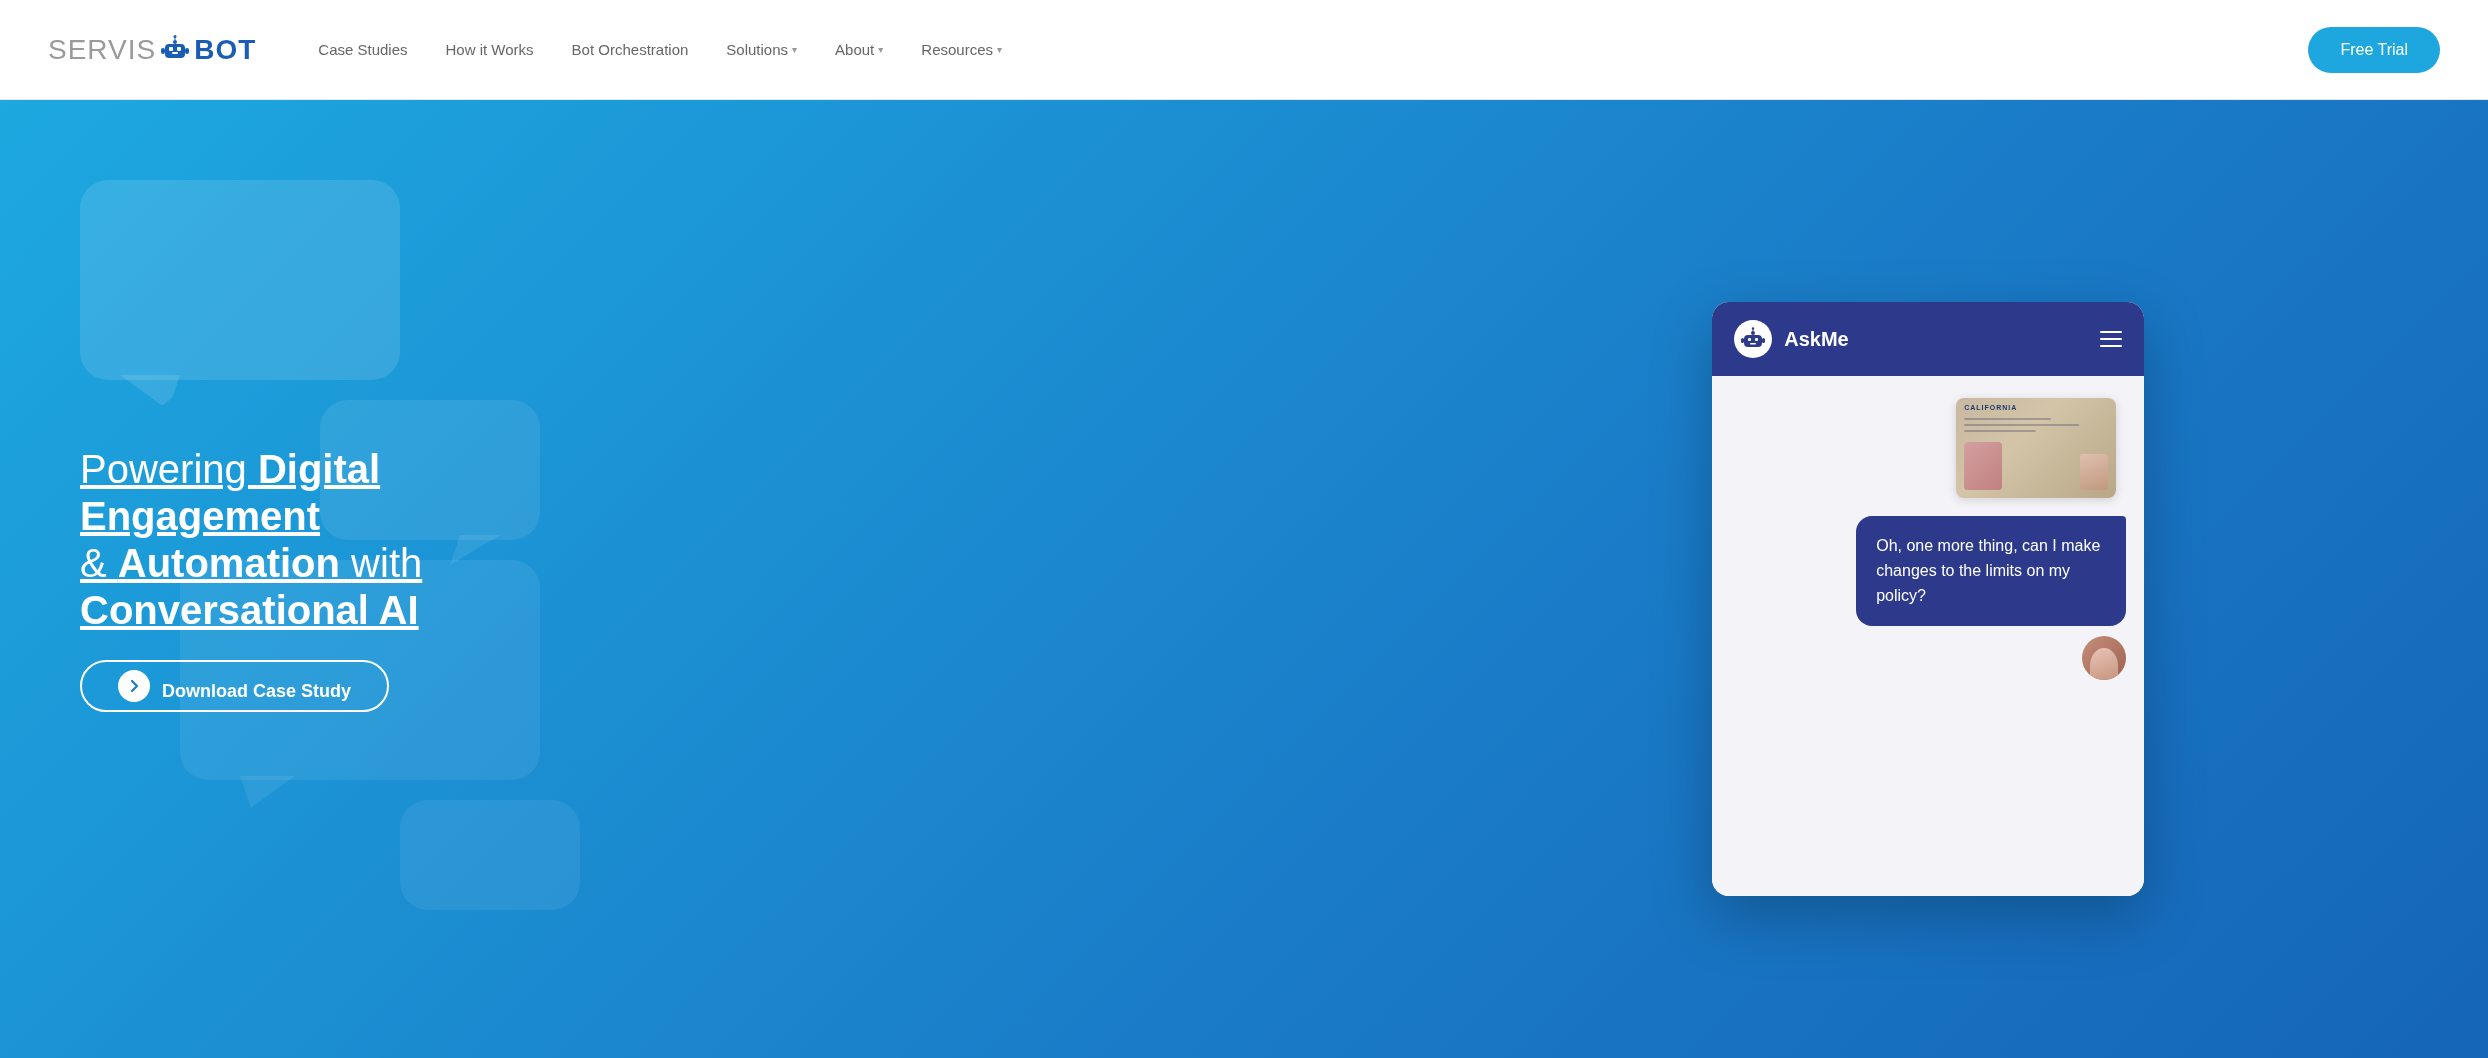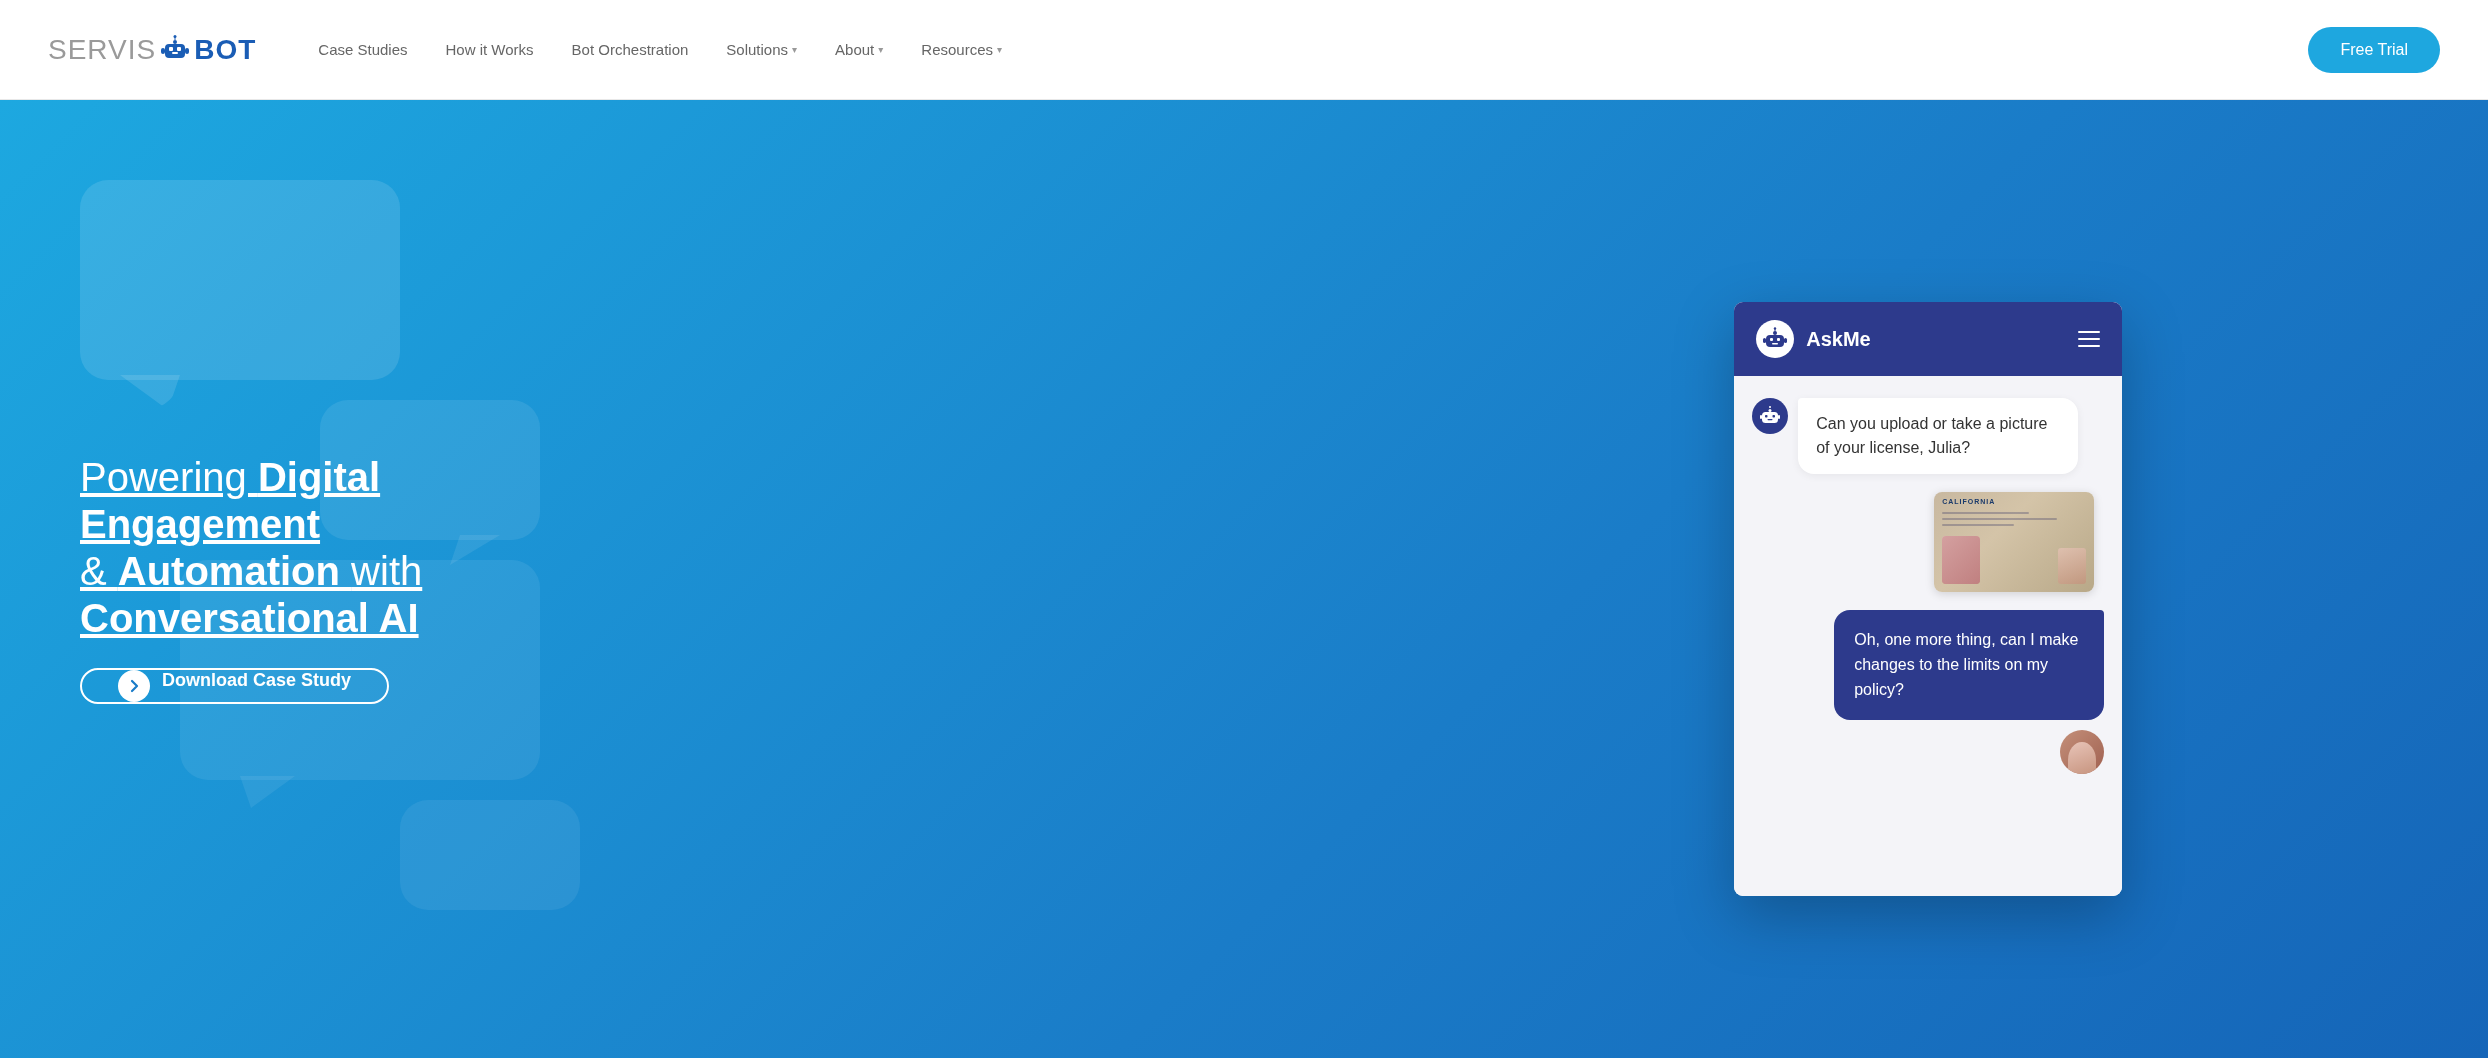--- a/index.html
+++ b/index.html
@@ -164,29 +164,29 @@
       color: #fff;
       margin-bottom: 26px;
       font-weight: 400;
       text-decoration: underline;
     }
     .hero-title strong {
       font-weight: 700;
     }
     .download-btn {
       display: inline-flex;
-      align-items: flex-start;
+      align-items: flex-end;
       gap: 12px;
       background: transparent;
       border: 2.5px solid #fff;
       border-radius: 40px;
       color: #fff;
       font-size: 18px;
       font-weight: 600;
-      padding: 0 36px;
+      padding: 8px 36px;
       cursor: pointer;
       text-decoration: none;
     }
     .download-btn-arrow {
       width: 32px; height: 32px;
       background: #fff;
       border-radius: 50%;
       display: flex;
       align-items: center;
       justify-content: center;
@@ -198,23 +198,23 @@
     .hero-chat {
       position: relative;
       z-index: 2;
       flex: 0 0 45%;
       display: flex;
       justify-content: center;
       align-items: flex-start;
       padding-top: 40px;
     }
     .chat-window {
-      width: 388px;
-      background: #fff;
-      border-radius: 9px;
+      width: 432px;
+      background: #fff;
+      border-radius: 17px;
       overflow: hidden;
       box-shadow: 0 20px 60px rgba(0,0,0,0.25);
     }
     .chat-header {
       background: #2d3a8c;
       padding: 18px 22px;
       display: flex;
       align-items: center;
       justify-content: space-between;
     }
@@ -467,35 +467,20 @@
         </div>
         <div class="chat-hamburger">
           <span></span>
           <span></span>
           <span></span>
         </div>
       </div>
 
       <div class="chat-body">
 
-        <div class="chat-msg-bot">
-          <div class="chat-msg-bot-avatar">
-            <svg width="22" height="22" viewBox="0 0 22 22" fill="none" xmlns="http://www.w3.org/2000/svg">
-              <rect x="3" y="7" width="16" height="11" rx="3.5" fill="#fff"></rect>
-              <rect x="6" y="10" width="2.5" height="2.5" rx="0.8" fill="#2d3a8c"></rect>
-              <rect x="13.5" y="10" width="2.5" height="2.5" rx="0.8" fill="#2d3a8c"></rect>
-              <rect x="8.5" y="14" width="5" height="1.2" rx="0.6" fill="#2d3a8c"></rect>
-              <rect x="9.5" y="4" width="3" height="3" rx="1.5" fill="#fff"></rect>
-              <circle cx="11" cy="2" r="1" fill="#fff"></circle>
-              <rect x="1" y="10" width="2" height="4" rx="1" fill="#fff"></rect>
-              <rect x="19" y="10" width="2" height="4" rx="1" fill="#fff"></rect>
-            </svg>
-          </div>
-          <div class="chat-bubble-white">Can you upload or take a picture of your license, Julia?</div>
-        </div>
 
         <div class="chat-img-container">
           <div class="chat-license-img">
             <div class="license-lines">
               <div class="license-line" style="width:60%"></div>
               <div class="license-line" style="width:80%"></div>
               <div class="license-line" style="width:50%"></div>
             </div>
             <div class="license-photo"></div>
             <div class="license-photo2"></div>

